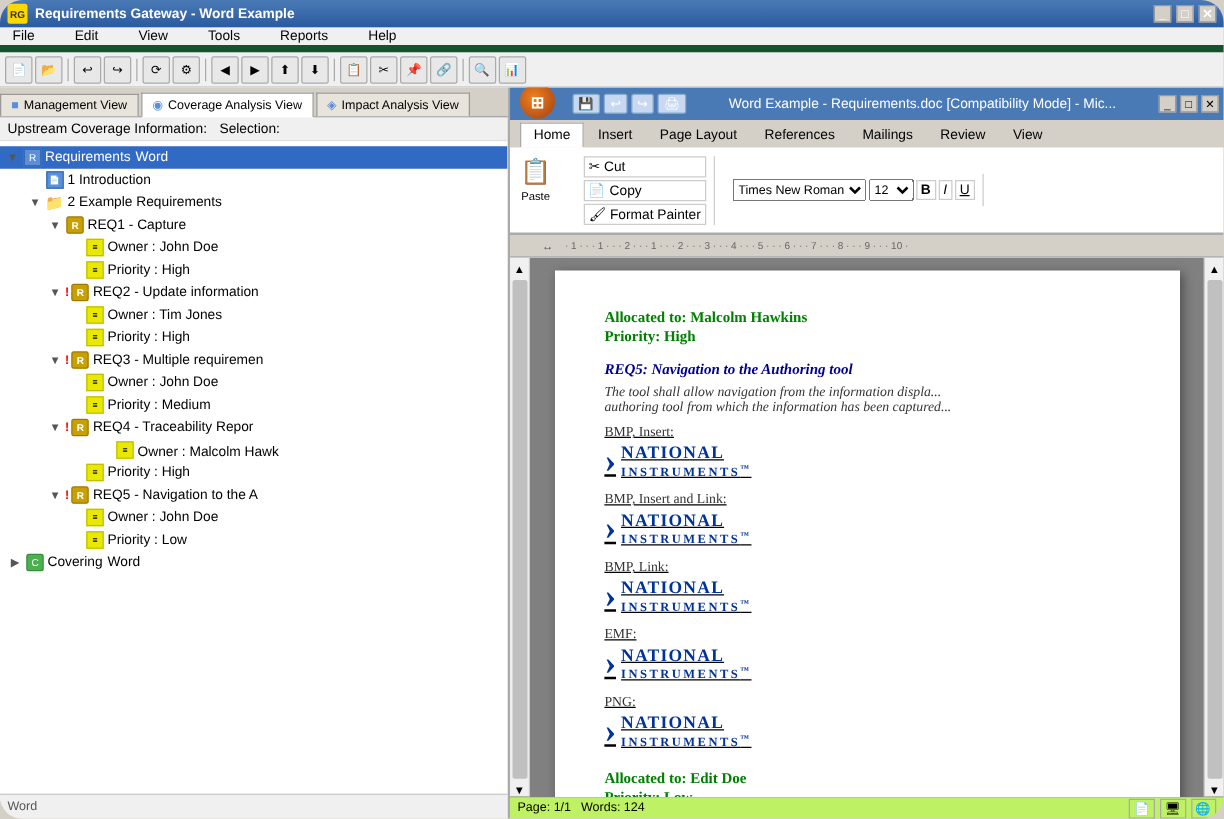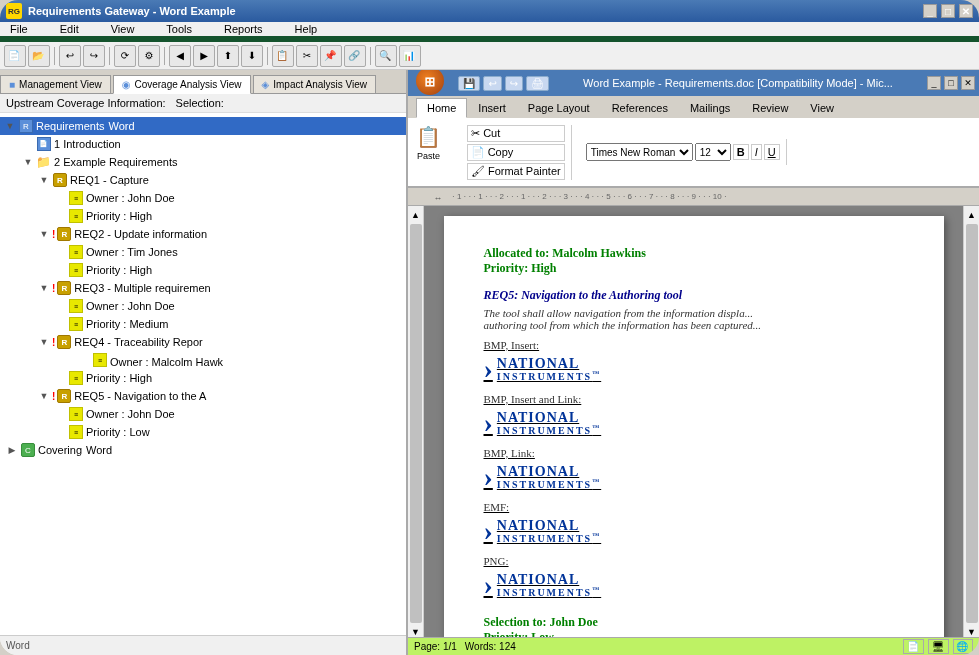--- a/index.html
+++ b/index.html
@@ -595,21 +595,21 @@
               <p class="bmp-label">PNG:</p>
               <div class="ni-logo">
                 <span style="font-size:28px;color:#003399;font-weight:900;margin-right:4px;">›</span>
                 <div class="ni-text-block">
                   <span class="ni-national">NATIONAL</span>
                   <span class="ni-instruments">INSTRUMENTS<span style="font-size:7px;vertical-align:super;">™</span></span>
                 </div>
               </div>
             </div>
 
-            <p class="word-allocated" style="margin-top:14px;">Selection to: John Doe</p>
+            <p class="word-allocated" style="margin-top:14px;">Allocated to: Edit Doe</p>
             <p class="word-priority">Priority: Low</p>
 
           </div>
         </div>
 
         <div style="width:16px;background:#f0f0f0;border-left:1px solid #ccc;display:flex;flex-direction:column;align-items:center;padding-top:4px;">
           <span style="font-size:9px;cursor:pointer;">▲</span>
           <div style="flex:1;width:12px;background:#c0c0c0;margin:4px 2px;border-radius:2px;cursor:pointer;"></div>
           <span style="font-size:9px;cursor:pointer;">▼</span>
         </div>

